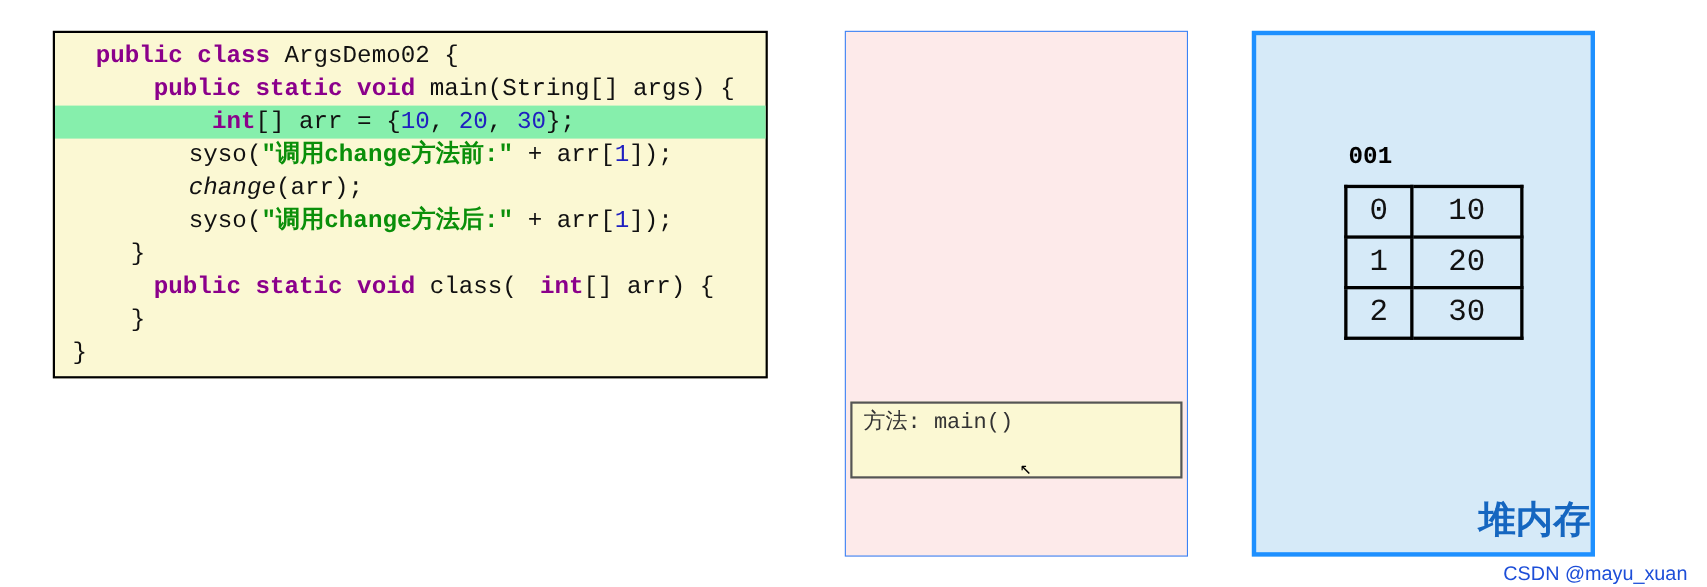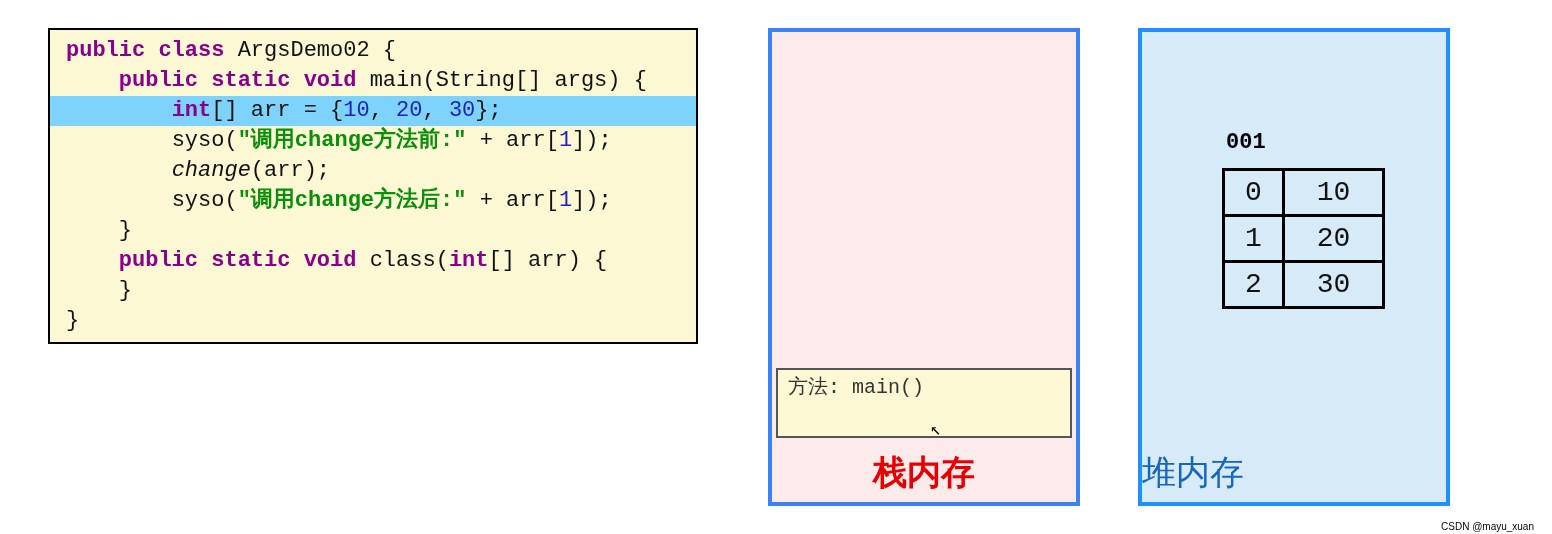--- a/index.html
+++ b/index.html
@@ -21,33 +21,33 @@
     background: #fbf8d3;
     padding: 6px 0;
   }
   .code-line {
     white-space: pre;
     font-size: 22px;
     line-height: 30px;
     padding: 0 16px;
     color: #111;
   }
-  .hl { background: #7dd3fc; }
-  .kw { color: #8b008b; font-weight: bold; }
+  .hl { background: #86efac; }
+  .kw { color: #8b008b; font-weight: bold; margin-left: 21px; }
   .str { color: #0a8f0a; font-weight: bold; }
   .num { color: #2020c0; }
   .it { font-style: italic; margin-top: 22px; }
 
   .stack-panel {
     position: absolute;
     left: 768px;
     top: 28px;
     width: 312px;
     height: 478px;
-    border: 4px solid #3b82f6;
+    border: 1px solid #3b82f6;
     background: #fdeaea;
   }
   .stack-frame {
     position: absolute;
     left: 4px;
     right: 4px;
     top: 336px;
     height: 70px;
     border: 2px solid #555;
     background: #fbf8d3;
@@ -82,24 +82,24 @@
     top: 28px;
     width: 312px;
     height: 478px;
     border: 4px solid #1e90ff;
     background: #d6eaf8;
   }
   .heap-title {
     position: absolute;
     bottom: 6px;
     left: 0; right: 0;
-    text-align: left;
+    text-align: right;
     font-family: "Microsoft YaHei", "SimHei", sans-serif;
     font-size: 34px;
-    font-weight: normal;
+    font-weight: bold;
     color: #1566c0;
   }
   .heap-addr {
     position: absolute;
     top: 98px;
     left: 84px;
     font-weight: bold;
     font-size: 22px;
     color: #000;
   }
@@ -117,22 +117,22 @@
     padding: 6px 0;
     color: #111;
   }
   .arr-table td.idx { width: 60px; }
   .arr-table td.val { width: 100px; }
 
   .watermark {
     position: absolute;
     right: 18px;
     bottom: 2px;
-    font-size: 10px;
-    color: #000000;
+    font-size: 18px;
+    color: #1d4ed8;
     font-family: Arial, sans-serif;
   }
 </style>
 </head>
 <body>
 
 <div class="code-panel">
   <div class="code-line"><span class="kw">public class</span><span> ArgsDemo02 {</span></div>
   <div class="code-line">    <span class="kw">public static void</span><span> main(String[] args) {</span></div>
   <div class="code-line hl">        <span class="kw">int</span><span>[] arr = {</span><span class="num">10</span><span>, </span><span class="num">20</span><span>, </span><span class="num">30</span><span>};</span></div>
@@ -143,21 +143,20 @@
   <div class="code-line">    <span class="kw">public static void</span><span> class(</span><span class="kw">int</span><span>[] arr) {</span></div>
   <div class="code-line">    <span>}</span></div>
   <div class="code-line"><span>}</span></div>
 </div>
 
 <div class="stack-panel">
   <div class="stack-frame">
     <div><span>方法:</span><span> main()</span></div>
     <span class="cursor-icon">↖</span>
   </div>
-  <div class="stack-title">栈内存</div>
 </div>
 
 <div class="heap-panel">
   <div class="heap-addr">001</div>
   <table class="arr-table">
     <tbody>
         <tr>
           <td class="idx">0</td>
           <td class="val">10</td>
         </tr>

